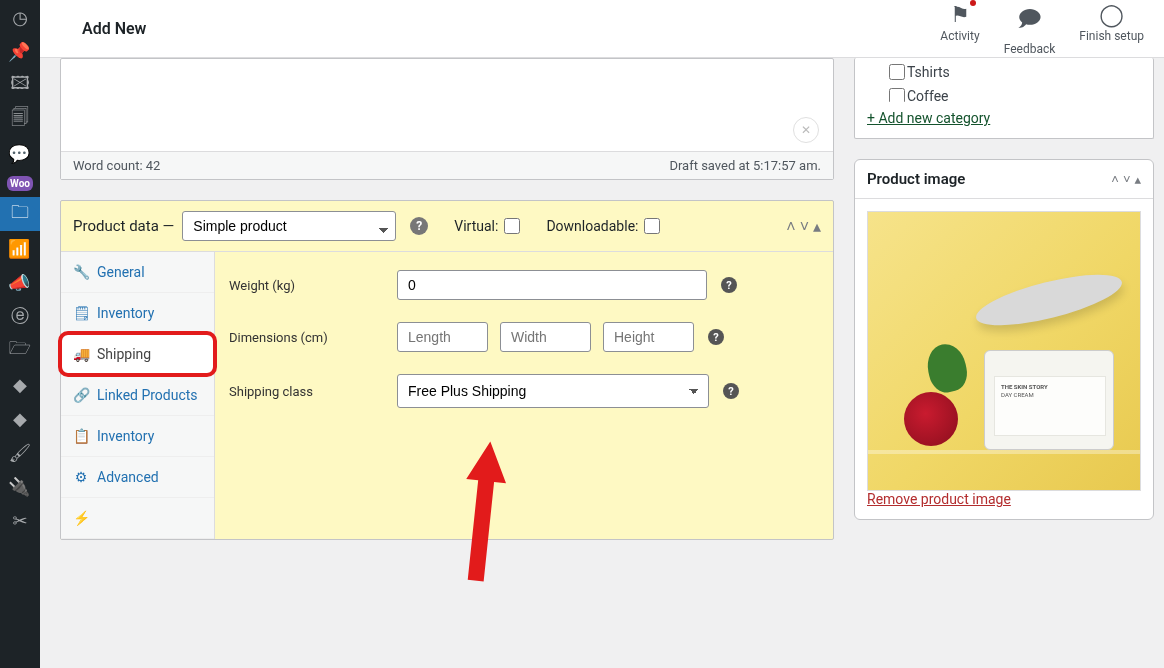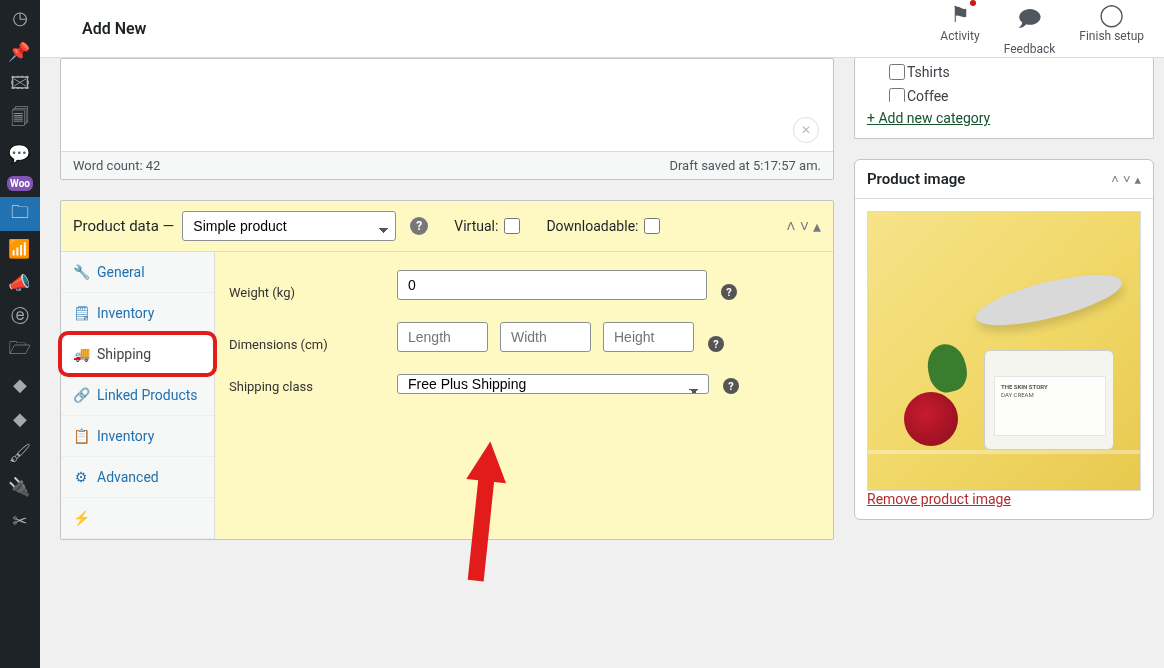--- a/index.html
+++ b/index.html
@@ -45,26 +45,26 @@
 .pd-collapse span { cursor: pointer; font-size: 16px; }
 
 
 .pd-body { display: flex; }
 .pd-tabs { width: 154px; background: #f6f7f7; border-right: 1px solid #dcdcde; }
 .pd-tab { display: flex; align-items: center; gap: 8px; padding: 12px 12px; font-size: 14px; color: #2271b1; cursor: pointer; border-bottom: 1px solid #eee; }
 .pd-tab.active { background: #fff; color: #444; position: relative; }
 .pd-tab.active::before { content: ""; position: absolute; left: -3px; top: -3px; right: -3px; bottom: -3px; border: 4px solid #e21b1b; border-radius: 10px; pointer-events: none; }
 .pd-tab .ti { width: 16px; text-align: center; color: inherit; font-size: 14px; }
 .pd-fields { flex: 1; padding: 18px 14px; }
-.f-row { display: flex; align-items: flex-end; margin-bottom: 22px; }
+.f-row { display: flex; align-items: center; margin-bottom: 22px; }
 .f-row > label { width: 168px; font-size: 13px; color: #333; }
 .f-controls { display: flex; gap: 12px; align-items: center; }
 .f-input { border: 1px solid #8c8f94; border-radius: 3px; padding: 6px 10px; font-size: 14px; width: 310px; }
 .f-input.sm { width: 91px; }
-.f-select { border: 1px solid #8c8f94; border-radius: 3px; padding: 1px 10px; font-size: 14px; width: 312px; background: #fff; appearance: none; background-image: linear-gradient(45deg, transparent 50%, #555 50%), linear-gradient(-45deg, transparent 50%, #555 50%); background-position: right 14px top 14px, right 9px top 14px; background-size: 5px 5px; background-repeat: no-repeat; }
+.f-select { border: 1px solid #8c8f94; border-radius: 3px; padding: 8px 10px; font-size: 14px; width: 312px; background: #fff; appearance: none; background-image: linear-gradient(45deg, transparent 50%, #555 50%), linear-gradient(-45deg, transparent 50%, #555 50%); background-position: right 14px top 14px, right 9px top 14px; background-size: 5px 5px; background-repeat: no-repeat; }
 .f-help { width: 16px; height: 16px; border-radius: 50%; background: #555; color: #fff; display: inline-flex; align-items: center; justify-content: center; font-size: 11px; font-weight: bold; margin-left: 14px; }
 
 
 .arrow { position: absolute; pointer-events: none; }
 
 
 .side-head { display: flex; align-items: center; justify-content: space-between; padding: 10px 12px; border-bottom: 1px solid #dcdcde; }
 .side-head h2 { font-size: 15px; font-weight: 600; color: #1d2327; }
 .side-toggles { display: flex; gap: 4px; color: #787c82; }
 .cat-box { border: 1px solid #c3c4c7; border-radius: 2px; background: #fff; margin-bottom: 20px; }

